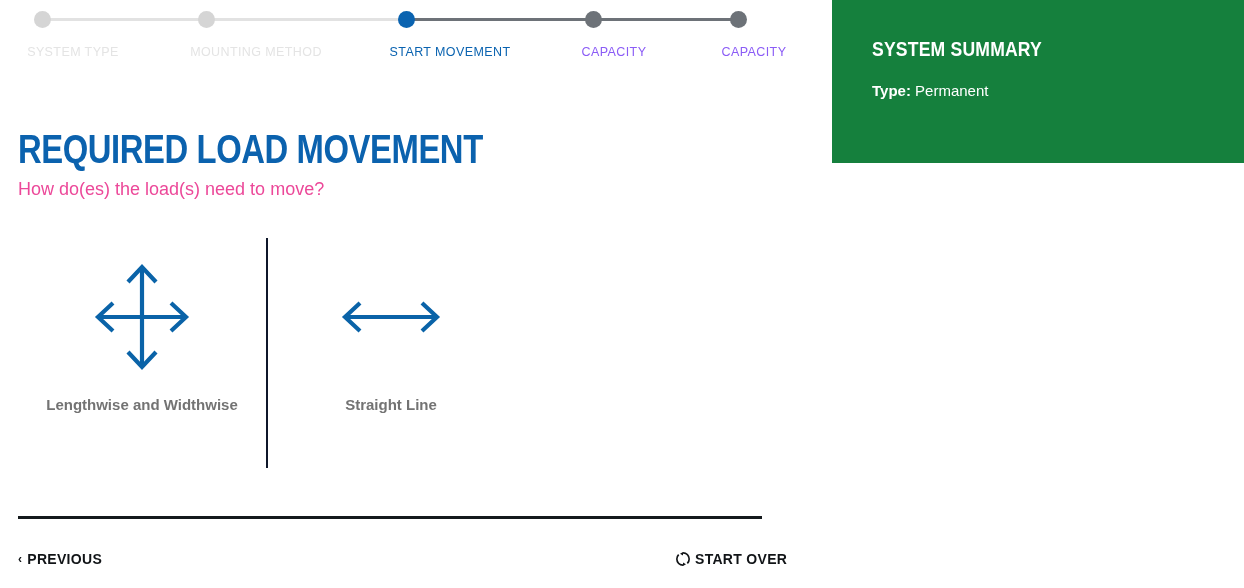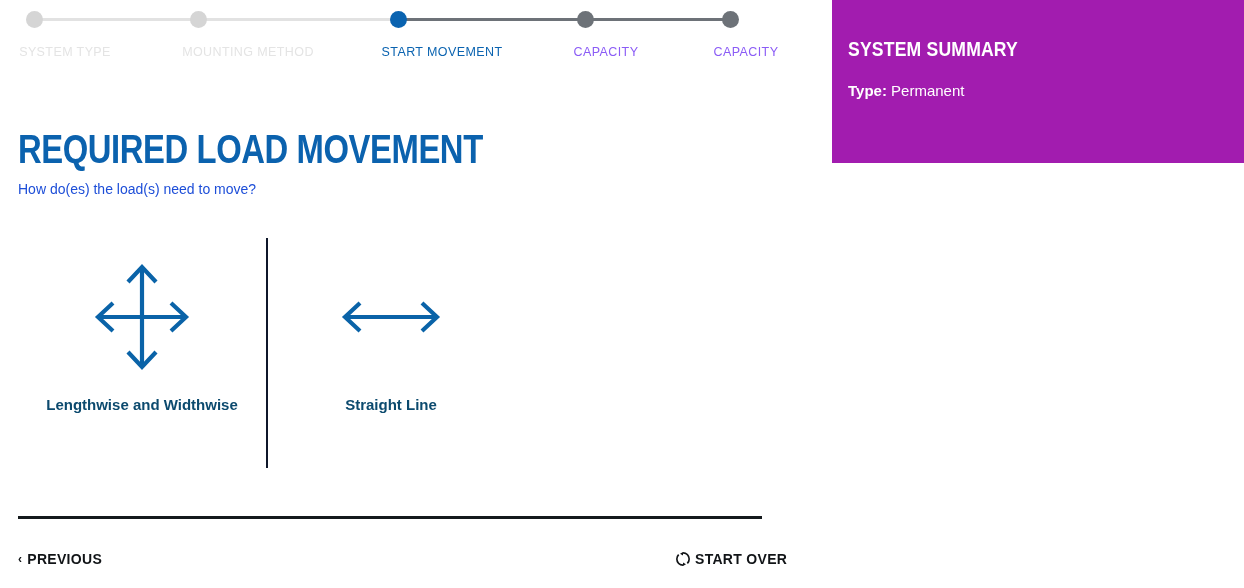--- a/index.html
+++ b/index.html
@@ -6,21 +6,21 @@
   html, body {
     margin: 0; padding: 0;
     width: 1244px; height: 588px;
     background: #ffffff;
     font-family: "Liberation Sans", sans-serif;
     overflow: hidden;
   }
   .page { position: relative; width: 1244px; height: 588px; background:#fff; }
 
   
-  .stepper { position:absolute; left:8px; top:0; width:720px; height:72px; }
+  .stepper { position:absolute; left:16px; top:0; width:720px; height:72px; }
   .step-track { position:absolute; left:0; top:18px; width:832px; height:0; }
   .seg {
     position:absolute; height:3px; top:0;
   }
   .seg.done { background:#e2e2e2; }
   .seg.future { background:#6d7278; }
   .dot {
     position:absolute; width:17px; height:17px; border-radius:50%;
     top:-7px; margin-left:-8px;
   }
@@ -40,37 +40,37 @@
   .title {
     position:absolute; left:18px; top:127px;
     font-family:"Liberation Sans Narrow","Liberation Sans", sans-serif;
     font-weight:bold; font-size:40px; line-height:44px;
     color:#0b62ae; letter-spacing:-0.5px;
     transform: scaleX(0.82); transform-origin: left center;
     white-space:nowrap;
   }
   .subtitle {
     position:absolute; left:18px; top:177px;
-    font-size:14px; color:#1d4ed8; line-height:24px; white-space:nowrap;
+    font-size:18px; color:#ec4899; line-height:24px; white-space:nowrap;
   }
 
   
   .options { position:absolute; left:18px; top:238px; width:744px; height:230px; display:flex; }
   .option {
     position:relative; width:248px; height:230px;
     display:flex; flex-direction:column; align-items:center;
     cursor:pointer; background:transparent;
   }
   .option + .option { border-left:2px solid #0f172a; }
   .option .icon-wrap {
     height:158px; display:flex; align-items:center; justify-content:center; width:100%;
   }
   .option .opt-label {
     font-family:"Liberation Sans Narrow","Liberation Sans", sans-serif;
-    font-weight:bold; font-size:15px; color:#0c4a6e; text-align:center;
+    font-weight:bold; font-size:15px; color:#737373; text-align:center;
     white-space:nowrap;
   }
 
   
   .footer-rule {
     position:absolute; left:18px; top:516px; width:744px; height:3px; background:#14191c;
   }
   .nav-prev, .nav-start {
     position:absolute; top:551px;
     font-family:"Liberation Sans Narrow","Liberation Sans", sans-serif;
@@ -78,21 +78,21 @@
     color:#111417; display:flex; align-items:center; gap:5px; cursor:pointer;
     white-space:nowrap;
   }
   .nav-prev { left:18px; }
   .nav-start { left:676px; }
   .chev { font-size:12px; line-height:1; }
 
   
   .summary {
     position:absolute; left:832px; top:0; width:412px; height:163px;
-    background:#a21caf; color:#ffffff; padding:38px 38px 0 16px;
+    background:#15803d; color:#ffffff; padding:38px 38px 0 40px;
   }
   .summary h2 {
     margin:0 0 16px 0;
     font-family:"Liberation Sans Narrow","Liberation Sans", sans-serif;
     font-weight:bold; font-size:20px; letter-spacing:0.2px;
     transform: scaleX(0.88); transform-origin:left center;
   }
   .summary-row { font-size:15px; line-height:27px; }
   .summary-row .k { font-weight:bold;margin-top:40px; }
   .summary-row .v { font-weight:normal;margin-top:16px; }

